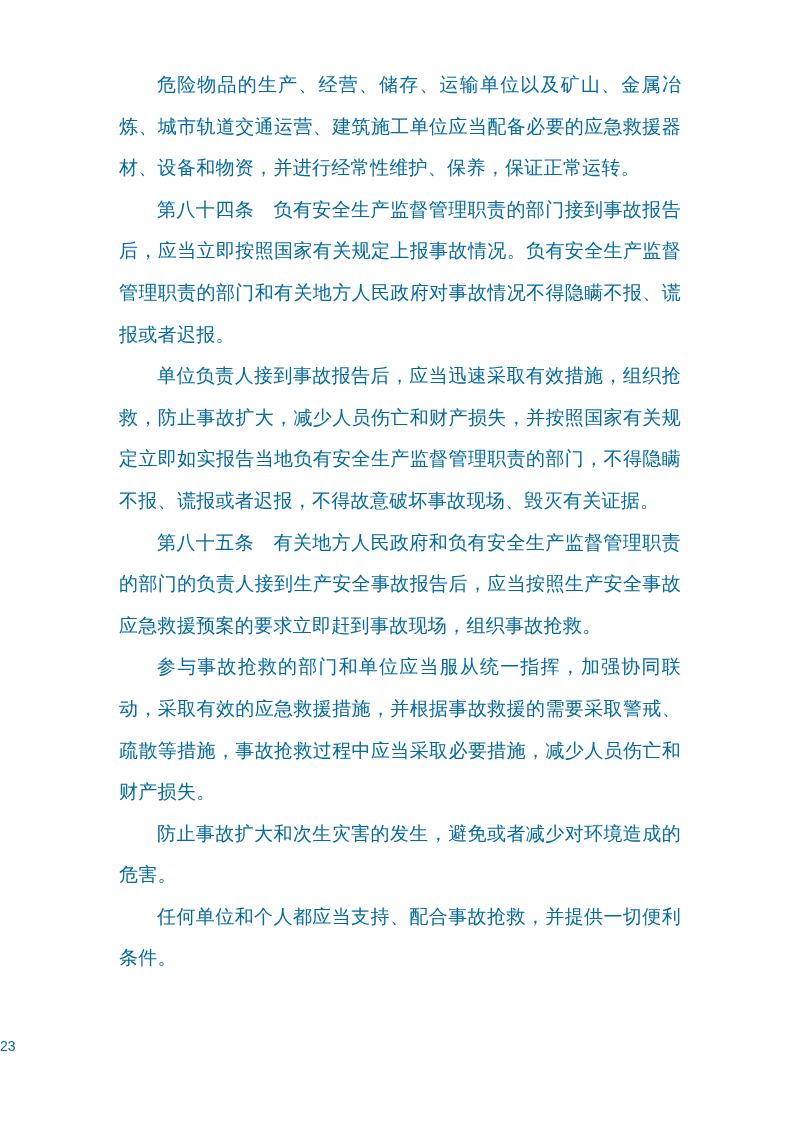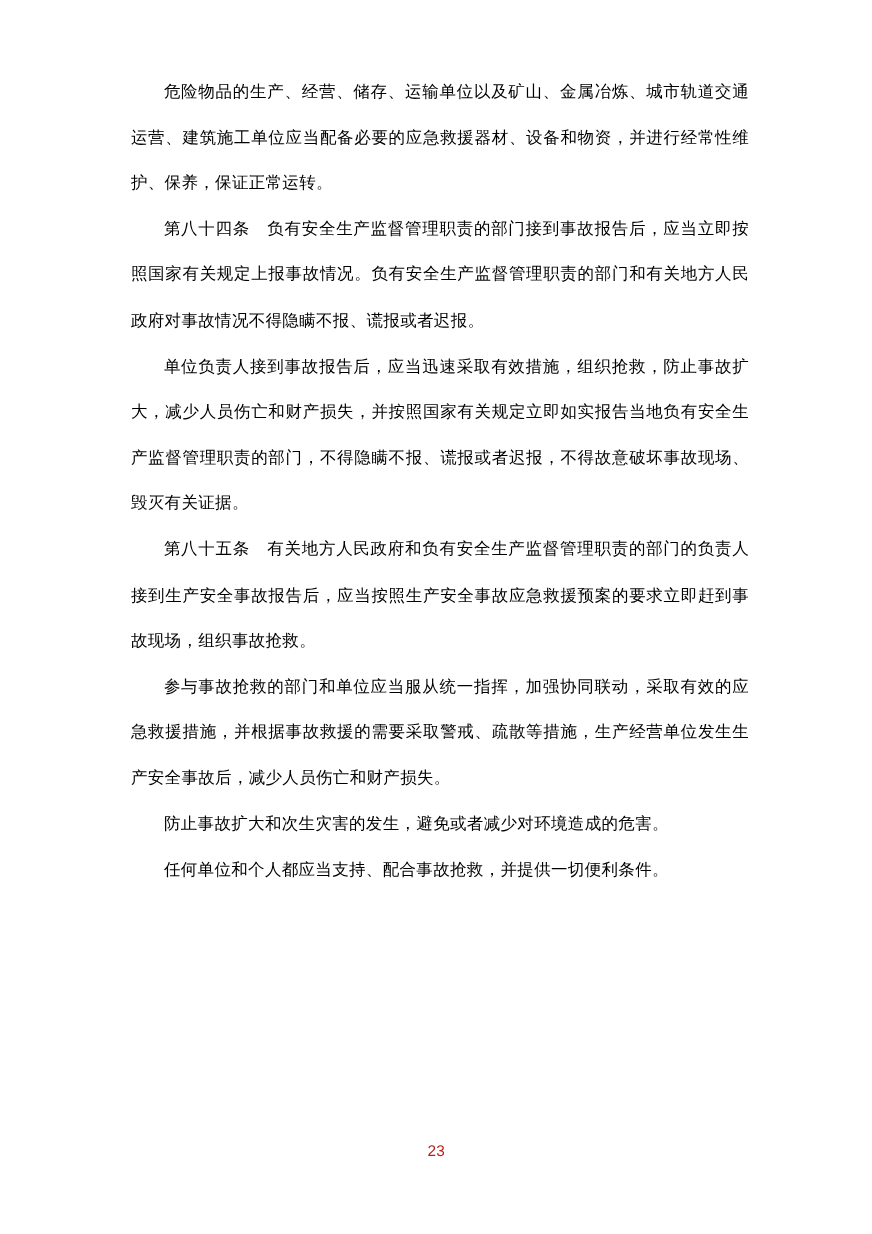--- a/index.html
+++ b/index.html
@@ -13,52 +13,52 @@
     height: 1122px;
     background: #ffffff;
     overflow: hidden;
     font-family: "Liberation Serif", "DejaVu Serif", serif;
   }
   .content {
     position: absolute;
     top: 64px;
     left: 119px;
     width: 562px;
-    color: #000000;
-    font-size: 15px;
+    color: #0369a1;
+    font-size: 19px;
     line-height: 41.6px;
     text-align: justify;
     text-justify: inter-ideograph;
     font-weight: 400;
     letter-spacing: 0.3px;
   }
   .content p {
     margin: 0;
     padding: 0;
     text-indent: 2em;
   }
   .page-number {
     position: absolute;
     top: 1036px;
     left: 0;
     width: 100%;
-    text-align: center;
+    text-align: left;
     font-family: "Liberation Sans", "DejaVu Sans", sans-serif;
     font-size: 14px;
-    color: #b91c1c;
+    color: #0369a1;
     line-height: 20px;
   }
 </style>
 </head>
 <body>
 
 <div class="page">
   <div class="content">
     <p>危险物品的生产、经营、储存、运输单位以及矿山、金属冶炼、城市轨道交通运营、建筑施工单位应当配备必要的应急救援器材、设备和物资，并进行经常性维护、保养，保证正常运转。</p>
     <p>第八十四条　负有安全生产监督管理职责的部门接到事故报告后，应当立即按照国家有关规定上报事故情况。负有安全生产监督管理职责的部门和有关地方人民政府对事故情况不得隐瞒不报、谎报或者迟报。</p>
     <p>单位负责人接到事故报告后，应当迅速采取有效措施，组织抢救，防止事故扩大，减少人员伤亡和财产损失，并按照国家有关规定立即如实报告当地负有安全生产监督管理职责的部门，不得隐瞒不报、谎报或者迟报，不得故意破坏事故现场、毁灭有关证据。</p>
     <p>第八十五条　有关地方人民政府和负有安全生产监督管理职责的部门的负责人接到生产安全事故报告后，应当按照生产安全事故应急救援预案的要求立即赶到事故现场，组织事故抢救。</p>
-    <p>参与事故抢救的部门和单位应当服从统一指挥，加强协同联动，采取有效的应急救援措施，并根据事故救援的需要采取警戒、疏散等措施，生产经营单位发生生产安全事故后，减少人员伤亡和财产损失。</p>
+    <p>参与事故抢救的部门和单位应当服从统一指挥，加强协同联动，采取有效的应急救援措施，并根据事故救援的需要采取警戒、疏散等措施，事故抢救过程中应当采取必要措施，减少人员伤亡和财产损失。</p>
     <p>防止事故扩大和次生灾害的发生，避免或者减少对环境造成的危害。</p>
     <p>任何单位和个人都应当支持、配合事故抢救，并提供一切便利条件。</p>
   </div>
   <div class="page-number">23</div>
 </div>
 
 </body></html>

